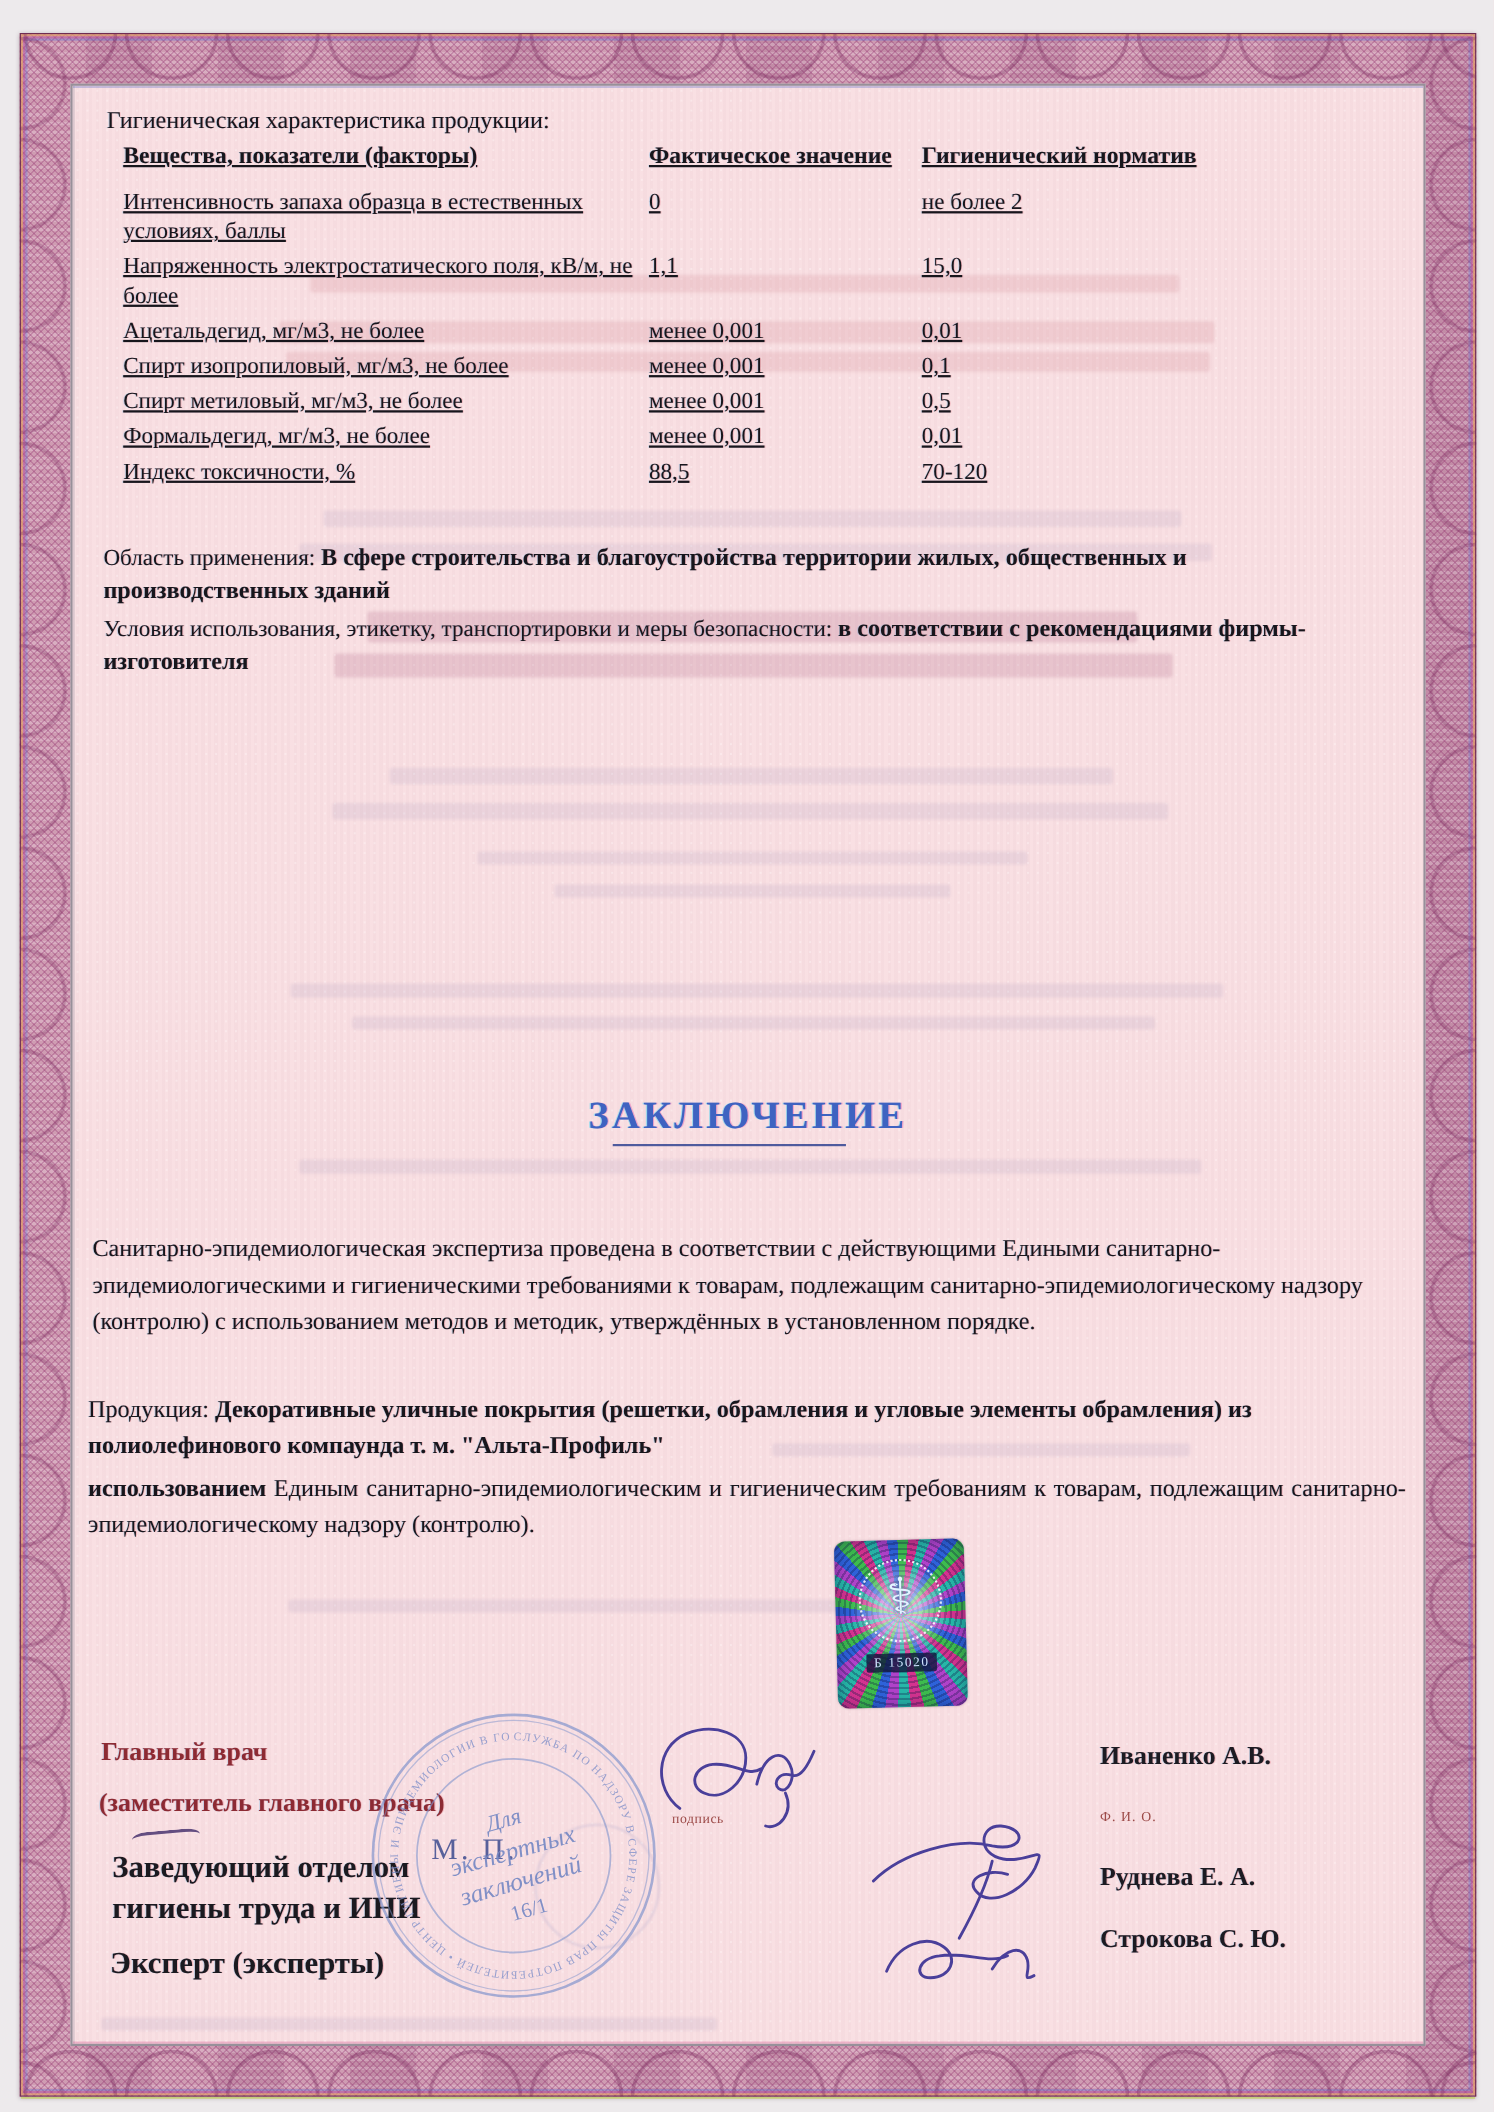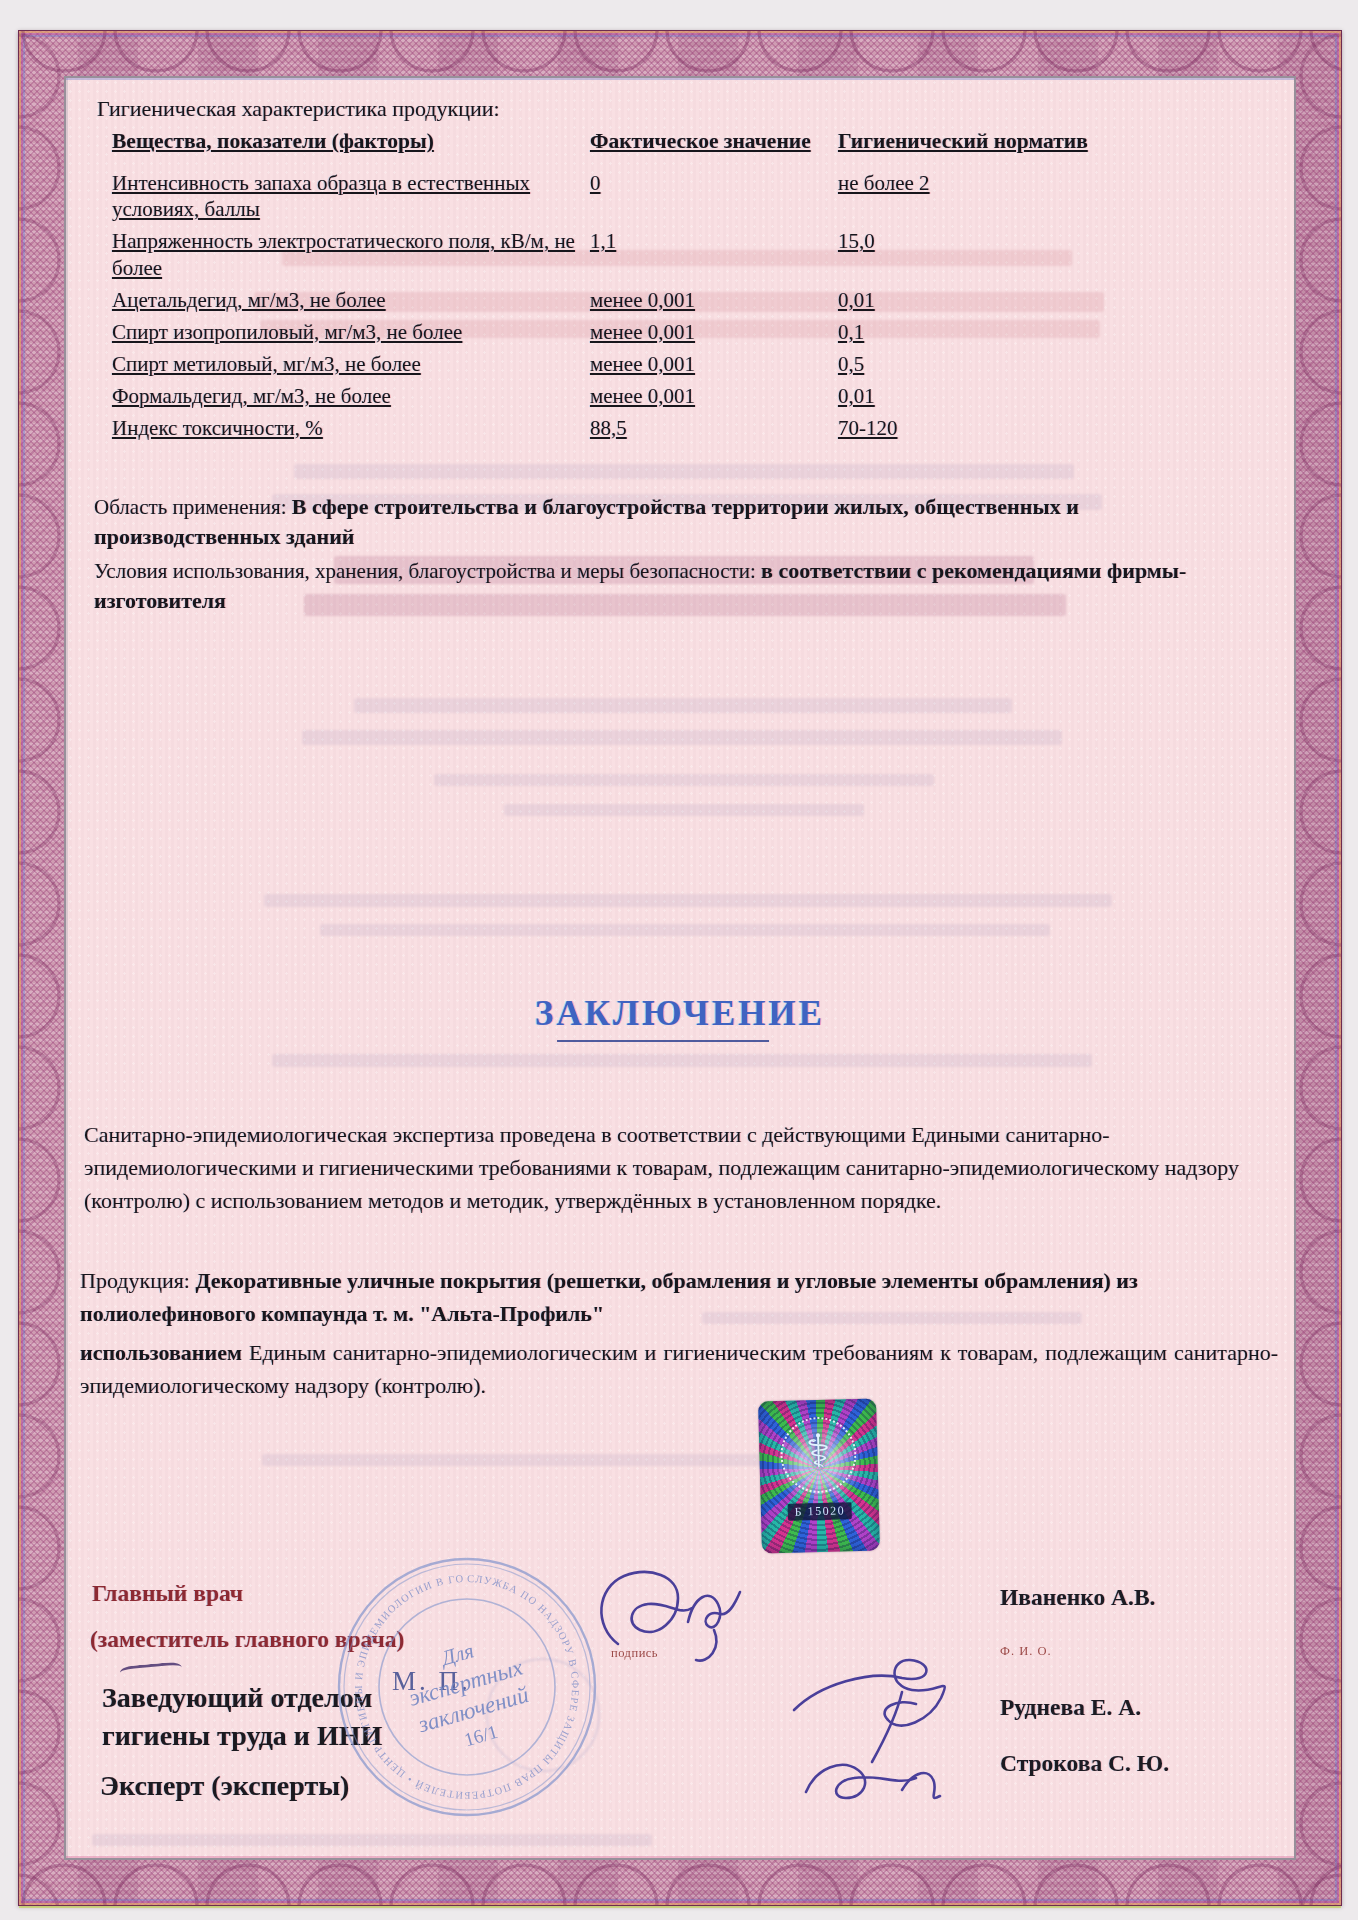--- a/index.html
+++ b/index.html
@@ -185,21 +185,21 @@
         <div class="cell">Индекс токсичности, %</div>
         <div class="cell">88,5</div>
         <div class="cell">70-120</div>
       </div>
 
       <div class="section fr" style="top:414px">
         <span class="lbl">Область применения:</span>
         <span class="val">В сфере строительства и благоустройства территории жилых, общественных и производственных зданий</span>
       </div>
       <div class="section fr" style="top:478px">
-        <span class="lbl">Условия использования, хранения, благоустройства и меры безопасности:</span>
+        <span class="lbl">Условия использования, этикетку, транспортировки и меры безопасности:</span>
         <span class="val">в соответствии с рекомендациями фирмы-изготовителя</span>
       </div>
 
       <div class="conclusion-title">ЗАКЛЮЧЕНИЕ</div>
       <div class="conclusion-underline"></div>
 
       <p class="body-par fr abs" style="left:18px;top:1040px;width:1168px;margin:0">Санитарно-эпидемиологическая экспертиза проведена в соответствии с действующими Едиными санитарно-эпидемиологическими и гигиеническими требованиями к товарам, подлежащим санитарно-эпидемиологическому надзору (контролю)  с использованием методов и методик, утверждённых в установленном порядке.</p>
 
       <div class="body-par fr abs" style="left:14px;top:1186px;width:1198px">
         <p style="margin:0"><span>Продукция:</span>

